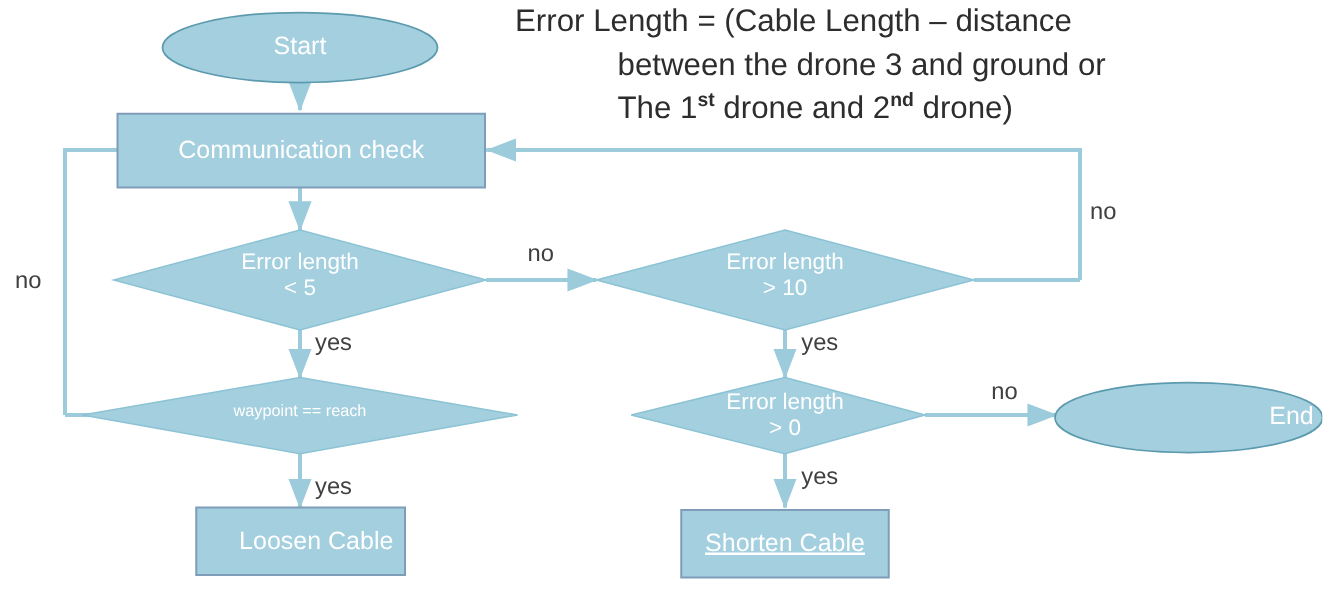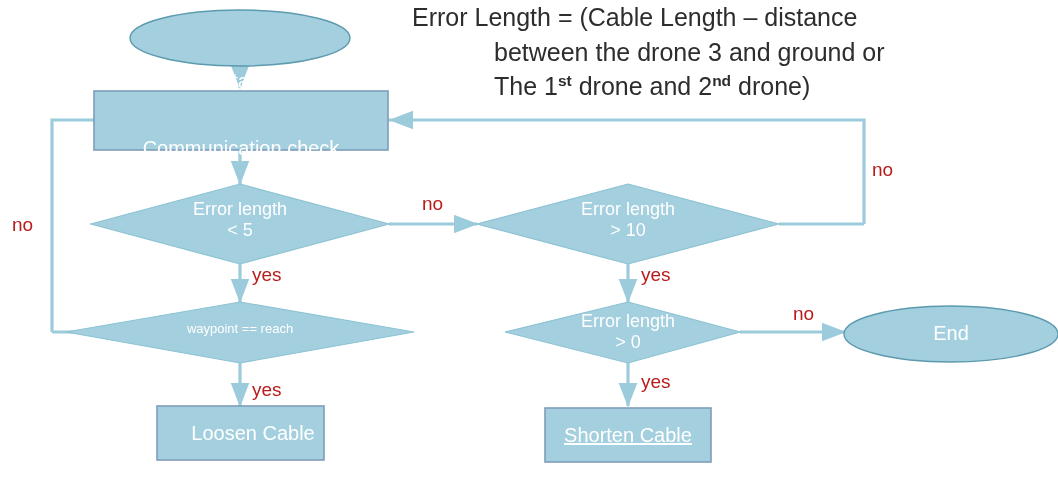--- a/index.html
+++ b/index.html
@@ -28,21 +28,21 @@
     position: absolute;
     color: #ffffff;
     text-align: center;
     line-height: 1.15;
     white-space: pre-line;
     pointer-events: none;
     font-family: "Liberation Sans", sans-serif;
   }
   .edge-label {
     position: absolute;
-    color: #b91c1c;
+    color: #404040;
     font-size: 19px;
     font-family: "Liberation Sans", sans-serif;
     white-space: nowrap;
   }
   .formula {
     position: absolute;
     left: 412px;
     top: 0;
     width: 640px;
     color: #2d2d2d;
@@ -100,40 +100,40 @@
 
     <ellipse cx="951" cy="334" rx="107" ry="28" fill="#a3cfdf" stroke="#5c9aae" stroke-width="1.4"></ellipse>
   </svg>
 
   <div class="formula">
     <span class="ln1">Error Length = (Cable Length – distance</span>
     <span class="ln2">between the drone 3 and ground or</span>
     <span class="ln3"><span>The 1</span><sup>st</sup><span> drone and 2</span><sup>nd</sup><span> drone)</span></span>
   </div>
 
-  <div class="node-label" style="left:130px; top:26px; width:220px; font-size:20px;margin-top:44px;">Start</div>
+  <div class="node-label" style="left:130px; top:26px; width:220px; font-size:20px;">Start</div>
 
-  <div class="node-label" style="left:94px; top:109px; width:294px; font-size:20px;margin-top:28px;">Communication check</div>
+  <div class="node-label" style="left:94px; top:109px; width:294px; font-size:20px;">Communication check</div>
 
   <div class="node-label" style="left:140px; top:199px; width:200px; font-size:18px;">Error length
 &lt; 5</div>
 
   <div class="node-label" style="left:528px; top:199px; width:200px; font-size:18px;">Error length
 &gt; 10</div>
 
   <div class="node-label" style="left:140px; top:322px; width:200px; font-size:13px;">waypoint == reach</div>
 
   <div class="node-label" style="left:528px; top:311px; width:200px; font-size:18px;">Error length
 &gt; 0</div>
 
   <div class="node-label" style="left:157px; top:422px; width:192px; font-size:20px;">Loosen Cable</div>
 
   <div class="node-label" style="left:545px; top:424px; width:166px; font-size:20px;text-decoration:underline;">Shorten Cable</div>
 
-  <div class="node-label" style="left:851px; top:322px; width:200px; font-size:20px;">End</div>
+  <div class="node-label" style="left:851px; top:322px; width:200px; font-size:20px;text-align:right;">End</div>
 
   <div class="edge-label" style="left:12px; top:214px;">no</div>
 
   <div class="edge-label" style="left:422px; top:193px;">no</div>
 
   <div class="edge-label" style="left:872px; top:159px;">no</div>
 
   <div class="edge-label" style="left:793px; top:303px;">no</div>
 
   <div class="edge-label" style="left:252px; top:264px;">yes</div>

